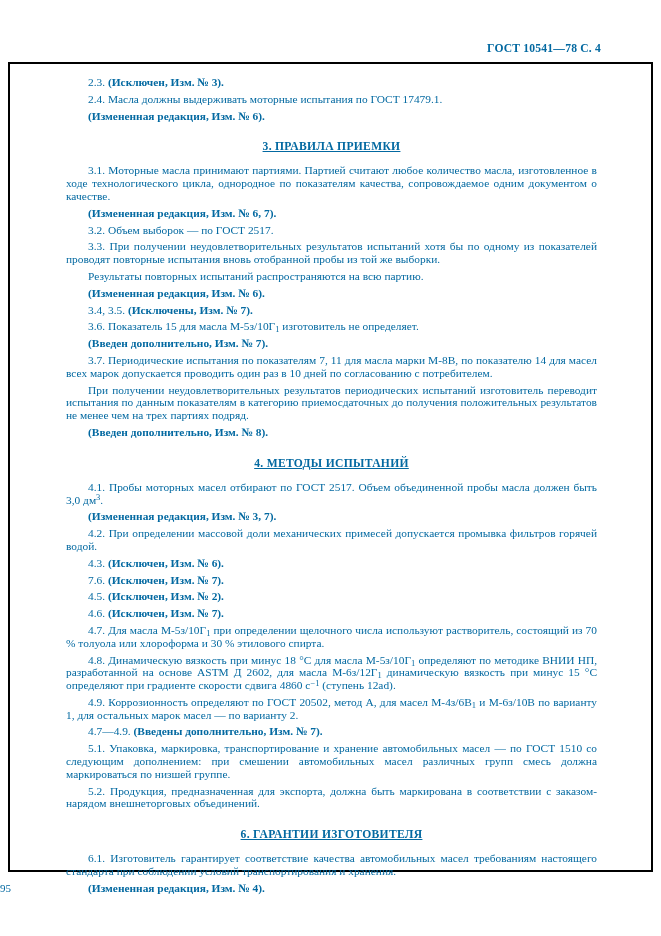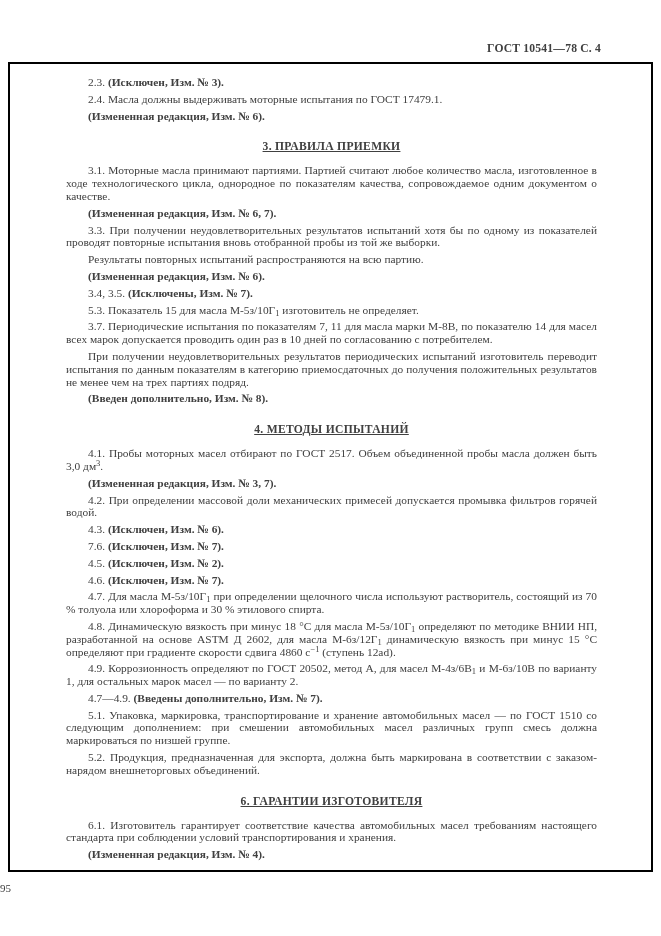--- a/index.html
+++ b/index.html
@@ -6,21 +6,21 @@
     margin: 0;
     padding: 0;
     background: #ffffff;
   }
   .page {
     position: relative;
     width: 661px;
     height: 936px;
     background: #ffffff;
     font-family: "Liberation Serif", "DejaVu Serif", serif;
-    color: #404040;
+    color: #0369a1;
     overflow: hidden;
   }
   .doc-header {
     position: absolute;
     top: 42px;
     right: 60px;
     font-size: 11.6px;
     font-weight: 700;
     letter-spacing: 0.2px;
     white-space: nowrap;
@@ -77,25 +77,27 @@
 <div class="page">
   <div class="doc-header">ГОСТ 10541—78 С. 4</div>
   <div class="frame">
     <div class="content" id="doc-body">
         <p class="para"><span>2.3. </span><span class="bold">(Исключен, Изм. № 3).</span></p>
         <p class="para"><span>2.4. Масла должны выдерживать моторные испытания по ГОСТ 17479.1.</span></p>
         <p class="para"><span class="bold">(Измененная редакция, Изм. № 6).</span></p>
         <div class="heading">3. ПРАВИЛА ПРИЕМКИ</div>
         <p class="para"><span>3.1. Моторные масла принимают партиями. Партией считают любое количество масла, изготовленное в ходе технологического цикла, однородное по показателям качества, сопровождаемое одним документом о качестве.</span></p>
         <p class="para"><span class="bold">(Измененная редакция, Изм. № 6, 7).</span></p>
+        <p class="para"><span>3.2. Объем выборок — по ГОСТ 2517.</span></p>
         <p class="para"><span>3.3. При получении неудовлетворительных результатов испытаний хотя бы по одному из показателей проводят повторные испытания вновь отобранной пробы из той же выборки.</span></p>
         <p class="para"><span>Результаты повторных испытаний распространяются на всю партию.</span></p>
         <p class="para"><span class="bold">(Измененная редакция, Изм. № 6).</span></p>
         <p class="para"><span>3.4, 3.5. </span><span class="bold">(Исключены, Изм. № 7).</span></p>
-        <p class="para"><span>5.3. Показатель 15 для масла М-5з/10Г</span><sub>1</sub><span> изготовитель не определяет.</span></p>
+        <p class="para"><span>3.6. Показатель 15 для масла М-5з/10Г</span><sub>1</sub><span> изготовитель не определяет.</span></p>
+        <p class="para"><span class="bold">(Введен дополнительно, Изм. № 7).</span></p>
         <p class="para"><span>3.7. Периодические испытания по показателям 7, 11 для масла марки М-8В, по показателю 14 для масел всех марок допускается проводить один раз в 10 дней по согласованию с потребителем.</span></p>
         <p class="para"><span>При получении неудовлетворительных результатов периодических испытаний изготовитель переводит испытания по данным показателям в категорию приемосдаточных до получения положительных результатов не менее чем на трех партиях подряд.</span></p>
         <p class="para"><span class="bold">(Введен дополнительно, Изм. № 8).</span></p>
         <div class="heading">4. МЕТОДЫ ИСПЫТАНИЙ</div>
         <p class="para"><span>4.1. Пробы моторных масел отбирают по ГОСТ 2517. Объем объединенной пробы масла должен быть 3,0 дм</span><sup>3</sup><span>.</span></p>
         <p class="para"><span class="bold">(Измененная редакция, Изм. № 3, 7).</span></p>
         <p class="para"><span>4.2. При определении массовой доли механических примесей допускается промывка фильтров горячей водой.</span></p>
         <p class="para"><span>4.3. </span><span class="bold">(Исключен, Изм. № 6).</span></p>
         <p class="para"><span>7.6. </span><span class="bold">(Исключен, Изм. № 7).</span></p>
         <p class="para"><span>4.5. </span><span class="bold">(Исключен, Изм. № 2).</span></p>

